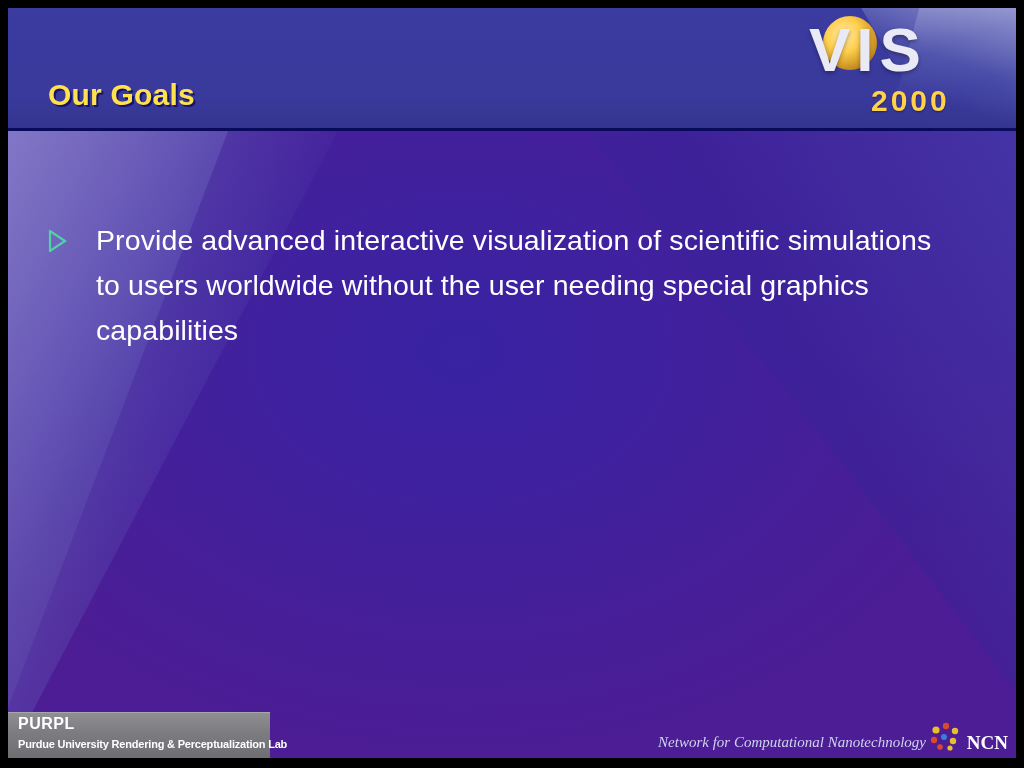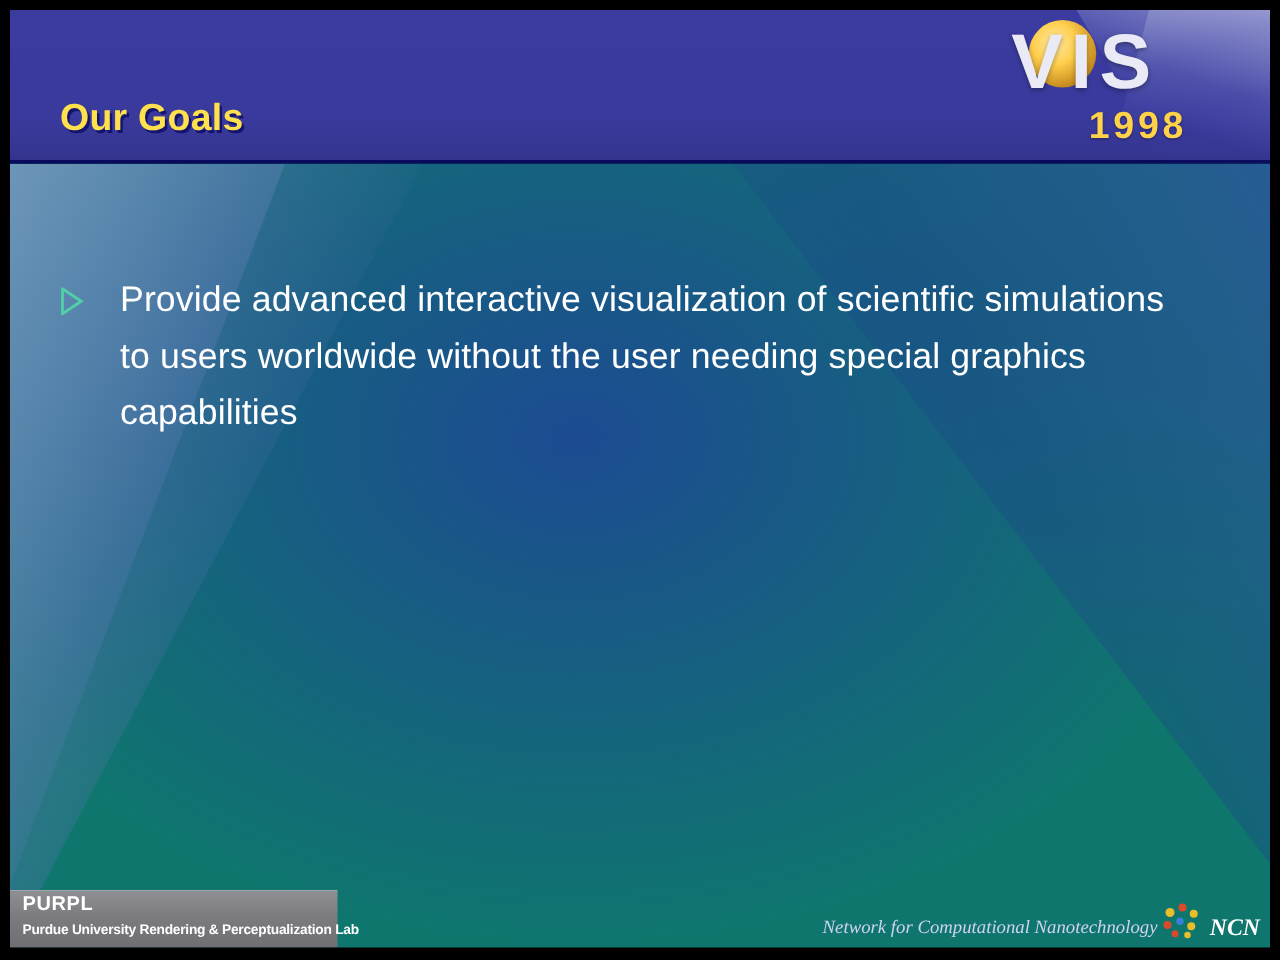--- a/index.html
+++ b/index.html
@@ -11,21 +11,21 @@
     width: 1024px;
     height: 768px;
     overflow: hidden;
     font-family: "Liberation Sans", sans-serif;
   }
 
   .slide {
     position: relative;
     width: 1024px;
     height: 768px;
-    background: #0f766e;
+    background: #4c1d95;
     overflow: hidden;
   }
 
   
   .frame-top {
     position: absolute;
     top: 0; left: 0;
     width: 1024px; height: 8px;
     background: #000;
   }
@@ -242,21 +242,20 @@
     right: 14px;
     bottom: 12px;
     width: 82px;
     height: 34px;
   }
   .ncn-text {
     position: absolute;
     right: 2px;
     bottom: 2px;
     font-family: "Liberation Serif", serif;
-    font-style: italic;
     font-weight: bold;
     font-size: 19px;
     color: #ffffff;
   }
   .ncn-dots {
     position: absolute;
     left: 0;
     bottom: 4px;
   }
 </style>
@@ -271,21 +270,21 @@
   <div class="wedge-right"></div>
 
   <div class="header-band-inner"></div>
   <div class="header-rule"></div>
 
   <div class="vis-logo">
     <div class="sheen-a"></div>
     <div class="sheen-b"></div>
     <div class="blob"></div>
     <div class="vis-text">VIS</div>
-    <div class="vis-year">1998</div>
+    <div class="vis-year">2000</div>
   </div>
 
   <div class="slide-title">Our Goals</div>
 
   <div class="content">
 
     <div class="bullet-row b1">
       <div class="bullet-marker">
         <svg width="20" height="22" viewBox="0 0 20 22">
           <path d="M2 1 L2 21 L17 11 Z" fill="none" stroke="#4fd2a8" stroke-width="2.2" stroke-linejoin="miter"></path>

